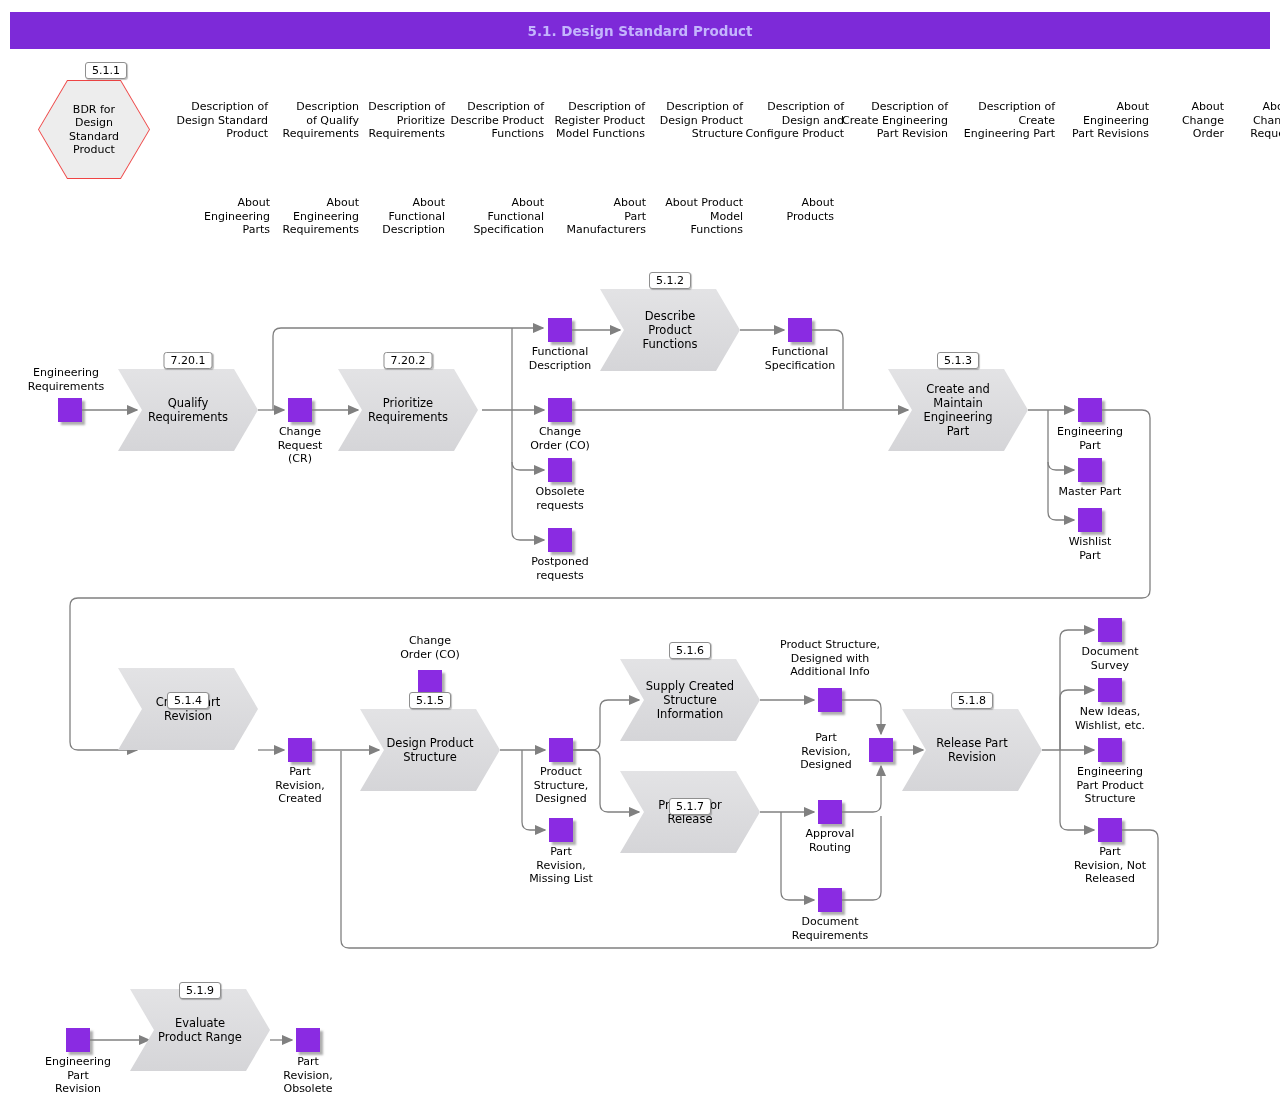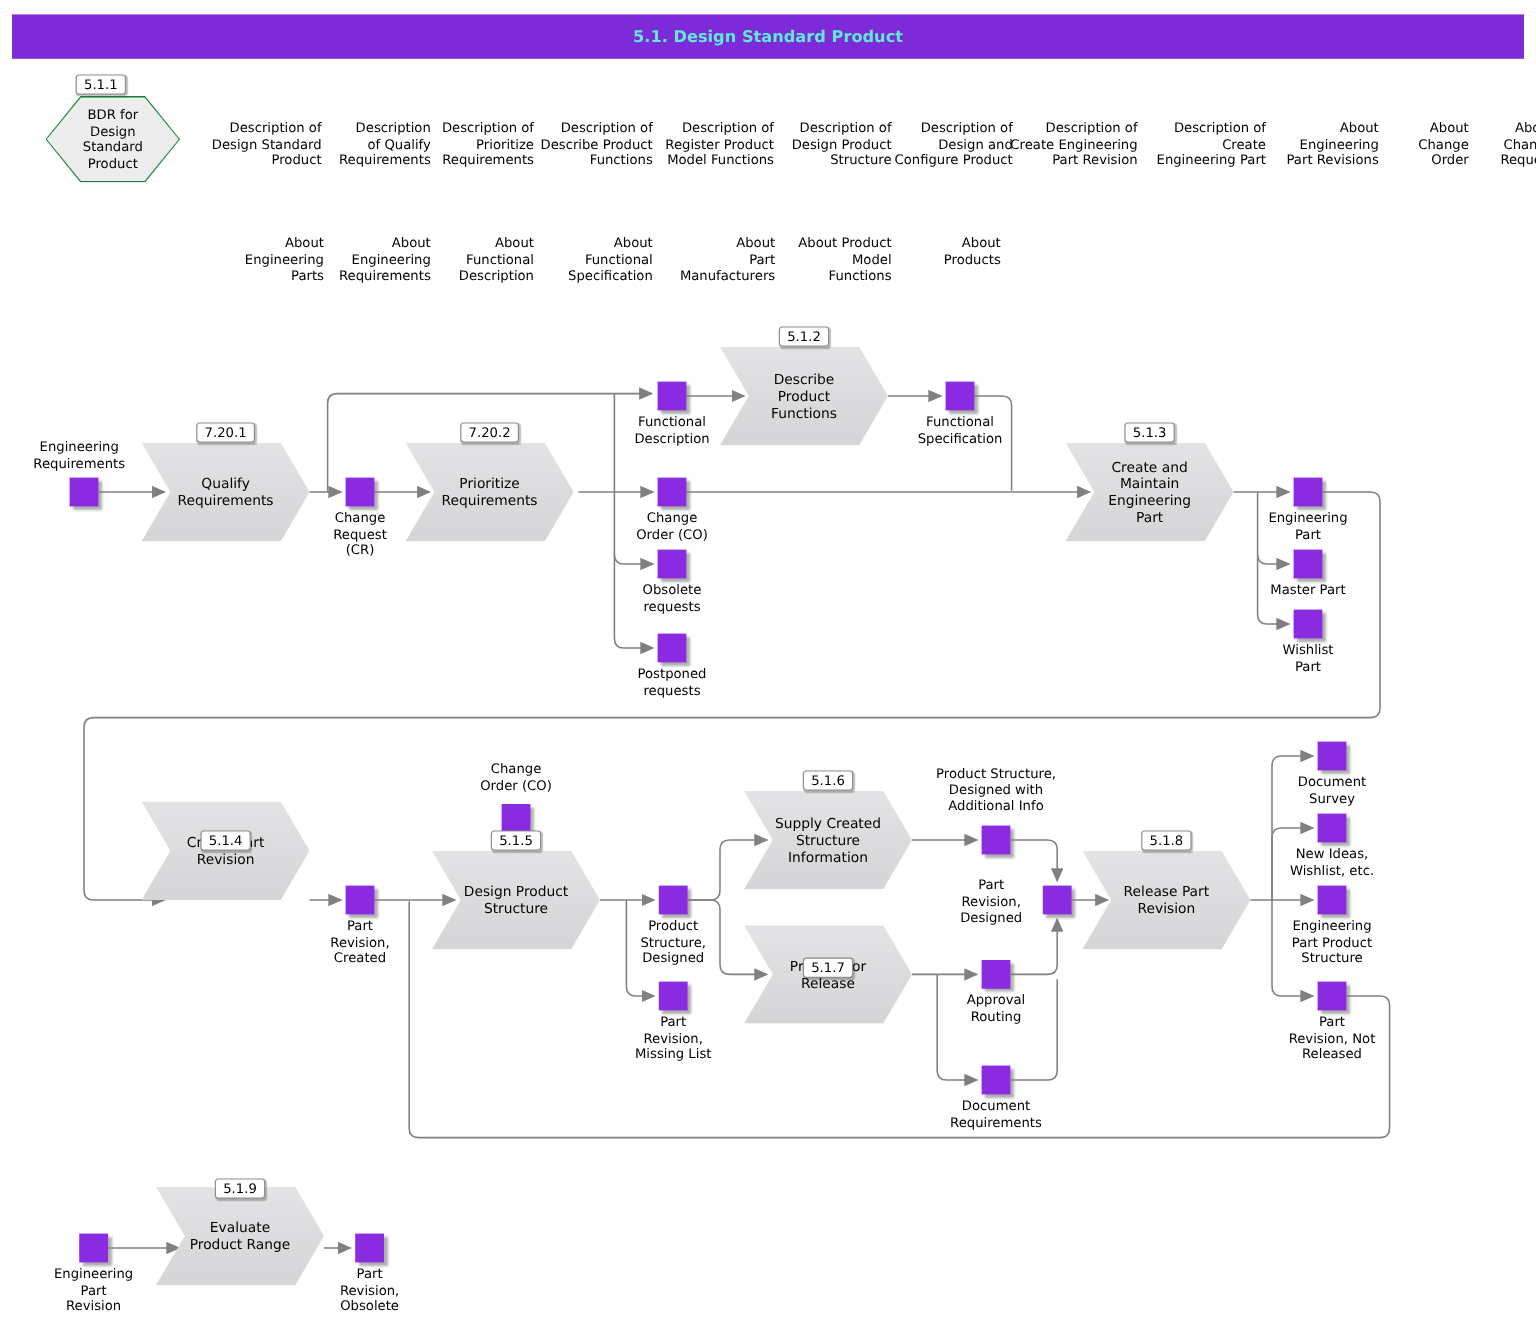--- a/index.html
+++ b/index.html
@@ -5,39 +5,39 @@
   :root{
     --accent:#8A2BE2;
     --bar:#7D2AD8;
     --line:#808080;
     --shape:#DBDBDE;
   }
   html,body{margin:0;padding:0;background:#fff;}
   body{width:1280px;height:1105px;position:relative;overflow:hidden;
        font-family:"DejaVu Sans","Liberation Sans",sans-serif;color:#000;}
   .titlebar{position:absolute;left:10px;top:12px;width:1260px;height:37px;background:var(--bar);
-            color:#5eead4;font-weight:bold;font-size:13.5px;display:flex;align-items:center;justify-content:center;z-index:2;}
+            color:#c4b5fd;font-weight:bold;font-size:13.5px;display:flex;align-items:center;justify-content:center;z-index:2;}
   svg.wires{position:absolute;left:0;top:0;z-index:1;}
   .chev{position:absolute;width:140px;height:82px;z-index:2;
         background:linear-gradient(180deg,#E3E3E5 0%,#D5D5D8 100%);
         clip-path:polygon(0 0,calc(100% - 24px) 0,100% 50%,calc(100% - 24px) 100%,0 100%,24px 50%);
         display:flex;align-items:center;justify-content:center;text-align:center;
         font-size:11.5px;line-height:14px;white-space:pre-line;
         filter:drop-shadow(3px 3px 2px rgba(115,115,115,.55));}
   .badge{position:absolute;z-index:3;transform:translateX(-50%);background:#fff;border:1px solid #8f8f8f;
          border-radius:3px;padding:0 6px;font-size:11px;line-height:15px;box-shadow:1px 1px 1px rgba(0,0,0,.25);}
   .sq{position:absolute;width:24px;height:24px;background:var(--accent);z-index:2;
       box-shadow:3px 3px 2px rgba(130,130,130,.65);}
   .lbl{position:absolute;width:110px;z-index:2;font-size:11px;line-height:13.5px;text-align:center;white-space:pre-line;}
   .icon-col{position:absolute;width:110px;text-align:right;z-index:2;}
   .excl{display:inline-block;cursor:pointer;}
   .excl-bar{width:9px;height:28px;background:var(--accent);margin:0 auto;box-shadow:2px 2px 2px rgba(130,130,130,.6);}
   .excl-dot{width:11px;height:9px;border-radius:50%;background:var(--accent);margin:4px auto 0;box-shadow:2px 2px 2px rgba(130,130,130,.6);}
   .icon-label{margin-top:3px;font-size:11px;line-height:13.5px;white-space:pre-line;}
-  .hex-outer{position:absolute;left:38px;top:80px;width:112px;height:72px;background:#15803d;z-index:2;
+  .hex-outer{position:absolute;left:38px;top:80px;width:112px;height:99px;background:#ef4444;z-index:2;
              clip-path:polygon(26% 0,74% 0,100% 50%,74% 100%,26% 100%,0 50%);
              filter:drop-shadow(3px 3px 3px rgba(120,120,120,.55));}
   .hex-inner{position:absolute;inset:1px;background:#EDEDED;
              clip-path:polygon(26% 0,74% 0,100% 50%,74% 100%,26% 100%,0 50%);
              display:flex;align-items:center;justify-content:center;text-align:center;
              font-size:11px;line-height:13.5px;white-space:pre-line;}
 </style>
 </head>
 <body>
 
@@ -82,21 +82,21 @@
     <path d="M1060 750 V698 Q1060 690 1068 690 H1094" marker-end="url(#arr)"></path>
     <path d="M1060 750 V822 Q1060 830 1068 830 H1094" marker-end="url(#arr)"></path>
     <path d="M90 1040 H149" marker-end="url(#arr)"></path>
     <path d="M270 1040 H292" marker-end="url(#arr)"></path>
   </g>
   <path d="M430 695 V710" stroke="#8A2BE2" stroke-width="1.5" stroke-dasharray="2,2" fill="none"></path>
 </svg>
 
 <div class="titlebar">5.1. Design Standard Product</div>
 
-<div class="badge" style="left:84px;top:62px">5.1.1</div>
+<div class="badge" style="left:106px;top:62px">5.1.1</div>
 <div class="hex-outer">
   <div class="hex-inner">BDR for
 Design
 Standard
 Product</div>
 </div>
 
 <div class="icon-col" style="left:158px;top:78px">
   <span class="excl"><span class="excl-bar"></span><span class="excl-dot"></span></span>
   <div class="icon-label">Description of

